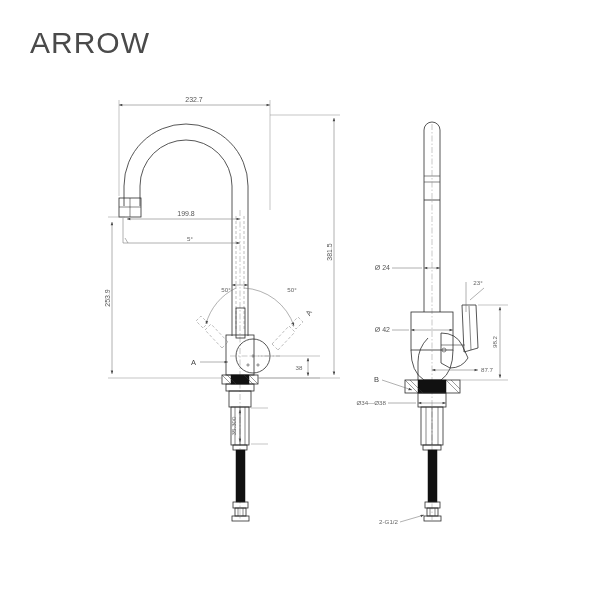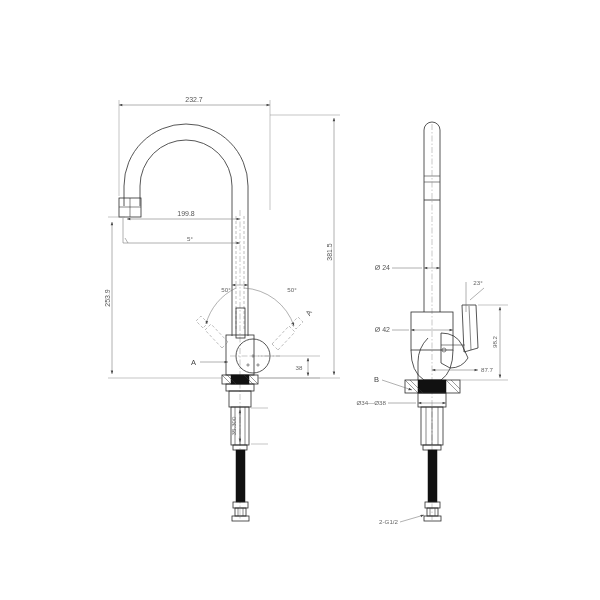--- a/index.html
+++ b/index.html
@@ -33,20 +33,21 @@
   .hid{stroke:#7d7d7d;fill:none;stroke-width:0.5;stroke-dasharray:3 2;}
   .fillblk{fill:#111;stroke:#111;stroke-width:0.5;}
   .hatch{stroke:#3a3a3a;stroke-width:0.5;fill:none;}
   .arrowf{fill:#4a4a4a;stroke:none;}
 </style>
 </head>
 <body>
 
 <div id="sheet">
 
+  <div class="brand">ARROW</div>
 
   <svg width="600" height="600" viewBox="0 0 600 600">
 
     <defs>
       <marker id="ar" markerWidth="7" markerHeight="7" refX="6.4" refY="2.4" orient="auto">
         <path d="M0,0 L6.4,2.4 L0,4.8 z" class="arrowf"></path>
       </marker>
       <marker id="arL" markerWidth="7" markerHeight="7" refX="0.4" refY="2.4" orient="auto">
         <path d="M6.4,0 L0,2.4 L6.4,4.8 z" class="arrowf"></path>
       </marker>

